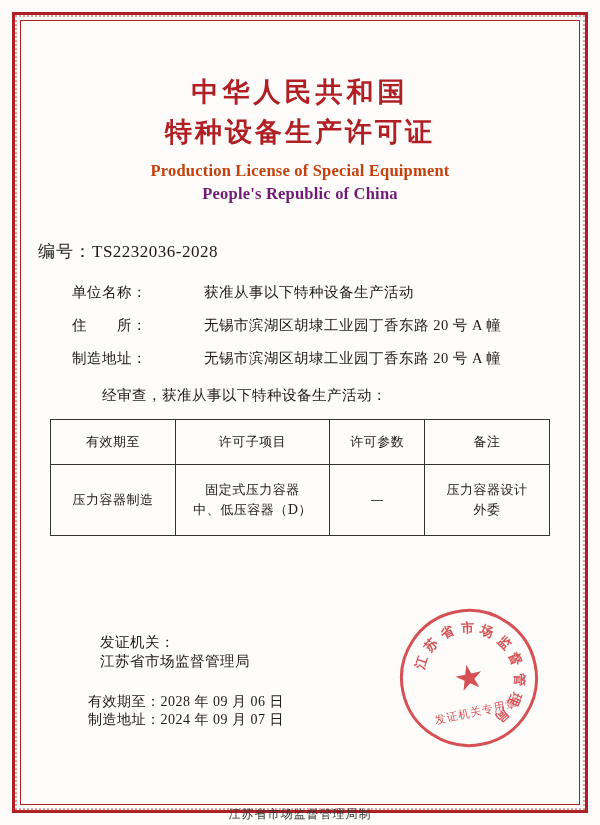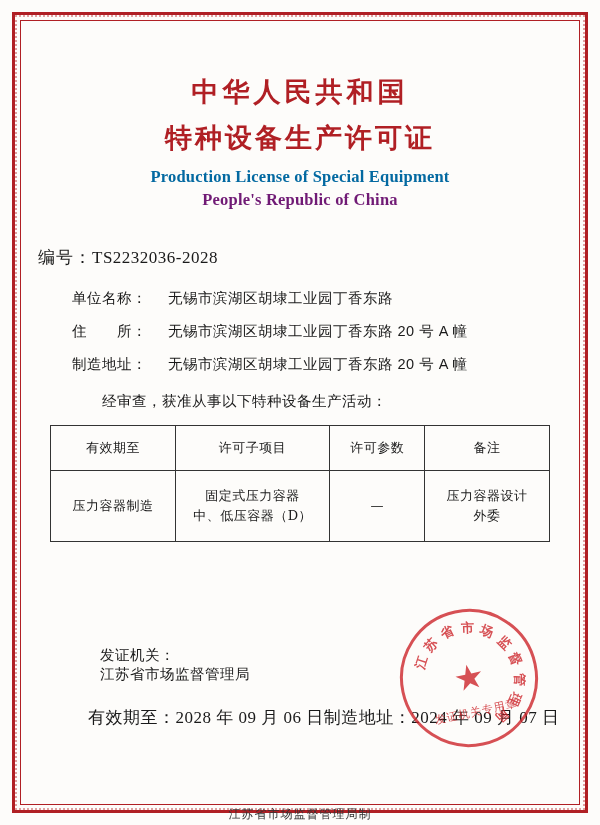--- a/index.html
+++ b/index.html
@@ -74,27 +74,27 @@
     letter-spacing: 4px;
     line-height: 1.35;
   }
   .title-cn-2 {
     font-family: "DejaVu Serif", serif;
     font-size: 27px;
     font-weight: bold;
     color: #b01f24;
     letter-spacing: 3px;
     line-height: 1.35;
-    margin-top: 10px;
+    margin-top: 4px;
   }
   .title-en-1 {
     font-family: "Liberation Serif", serif;
     font-size: 16.5px;
     font-weight: bold;
-    color: #0369a1;
+    color: #c2410c;
     margin-top: 10px;
     letter-spacing: 0.2px;
   }
   .title-en-2 {
     font-family: "Liberation Serif", serif;
     font-size: 16.5px;
     font-weight: bold;
     color: #701a75;
     margin-top: 3px;
     letter-spacing: 0.2px;
@@ -119,21 +119,22 @@
   
   .fields {
     margin-top: 20px;
     padding-left: 34px;
   }
   .field-row {
     display: flex;
     align-items: center;
     margin-bottom: 14px;
     font-size: 14.5px;
-    font-family: Liberation Sans, sans-serif;
+    font-family: Liberation Serif, serif;
+    gap: 36px;
   }
   .field-label {
     width: 96px;
     flex: 0 0 96px;
     letter-spacing: 0.5px;
   }
   .field-label.spaced {
     letter-spacing: 0.5px;
   }
   .field-value {
@@ -199,23 +200,24 @@
     margin-bottom: 22px;
     flex-direction: column;
   }
   .issuer-label { letter-spacing: 0.5px; }
   .issuer-value { margin-left: 12px; letter-spacing: 0.5px; }
 
   .dates-row {
     display: flex;
     padding-left: 50px;
     padding-right: 30px;
-    font-size: 17px;
+    font-size: 14px;
     font-family: "DejaVu Serif", serif;
     justify-content: space-between;
+    flex-direction: column;
   }
   .date-item { letter-spacing: 0.5px; white-space: nowrap; }
   .date-num { font-family: "Liberation Serif", serif; }
 
   
   .seal {
     position: absolute;
     right: 62px;
     bottom: 78px;
     width: 132px;
@@ -294,21 +296,21 @@
       <div class="title-en-2">People's Republic of China</div>
     </div>
 
     <div class="serial-row">
       <span class="serial-label">编号：</span><span class="serial-value">TS2232036-2028</span>
     </div>
 
     <div class="fields">
       <div class="field-row">
         <span class="field-label">单位名称：</span>
-        <span class="field-value">无锡市滨湖区胡埭工业园丁香东路</span>
+        <span class="field-value">获准从事以下特种设备生产活动</span>
       </div>
       <div class="field-row">
         <span class="field-label spaced">住　　所：</span>
         <span class="field-value">无锡市滨湖区胡埭工业园丁香东路 20 号 A 幢</span>
       </div>
       <div class="field-row">
         <span class="field-label">制造地址：</span>
         <span class="field-value">无锡市滨湖区胡埭工业园丁香东路 20 号 A 幢</span>
       </div>
     </div>

